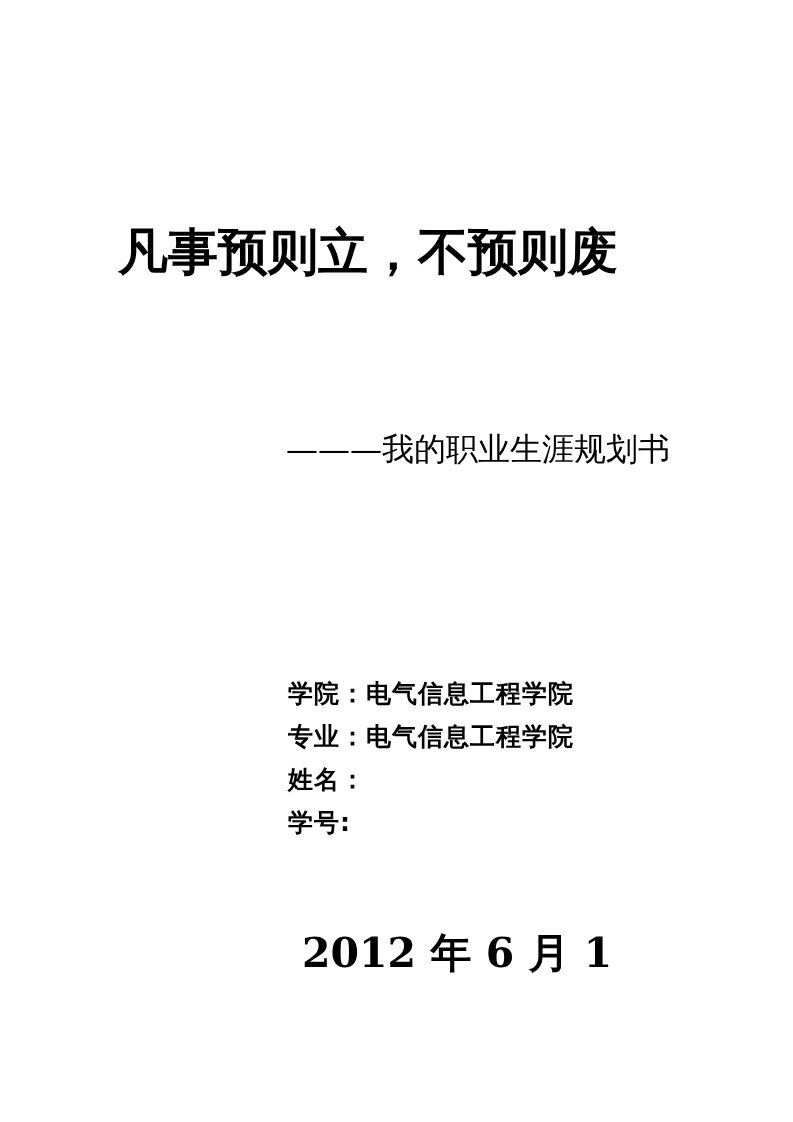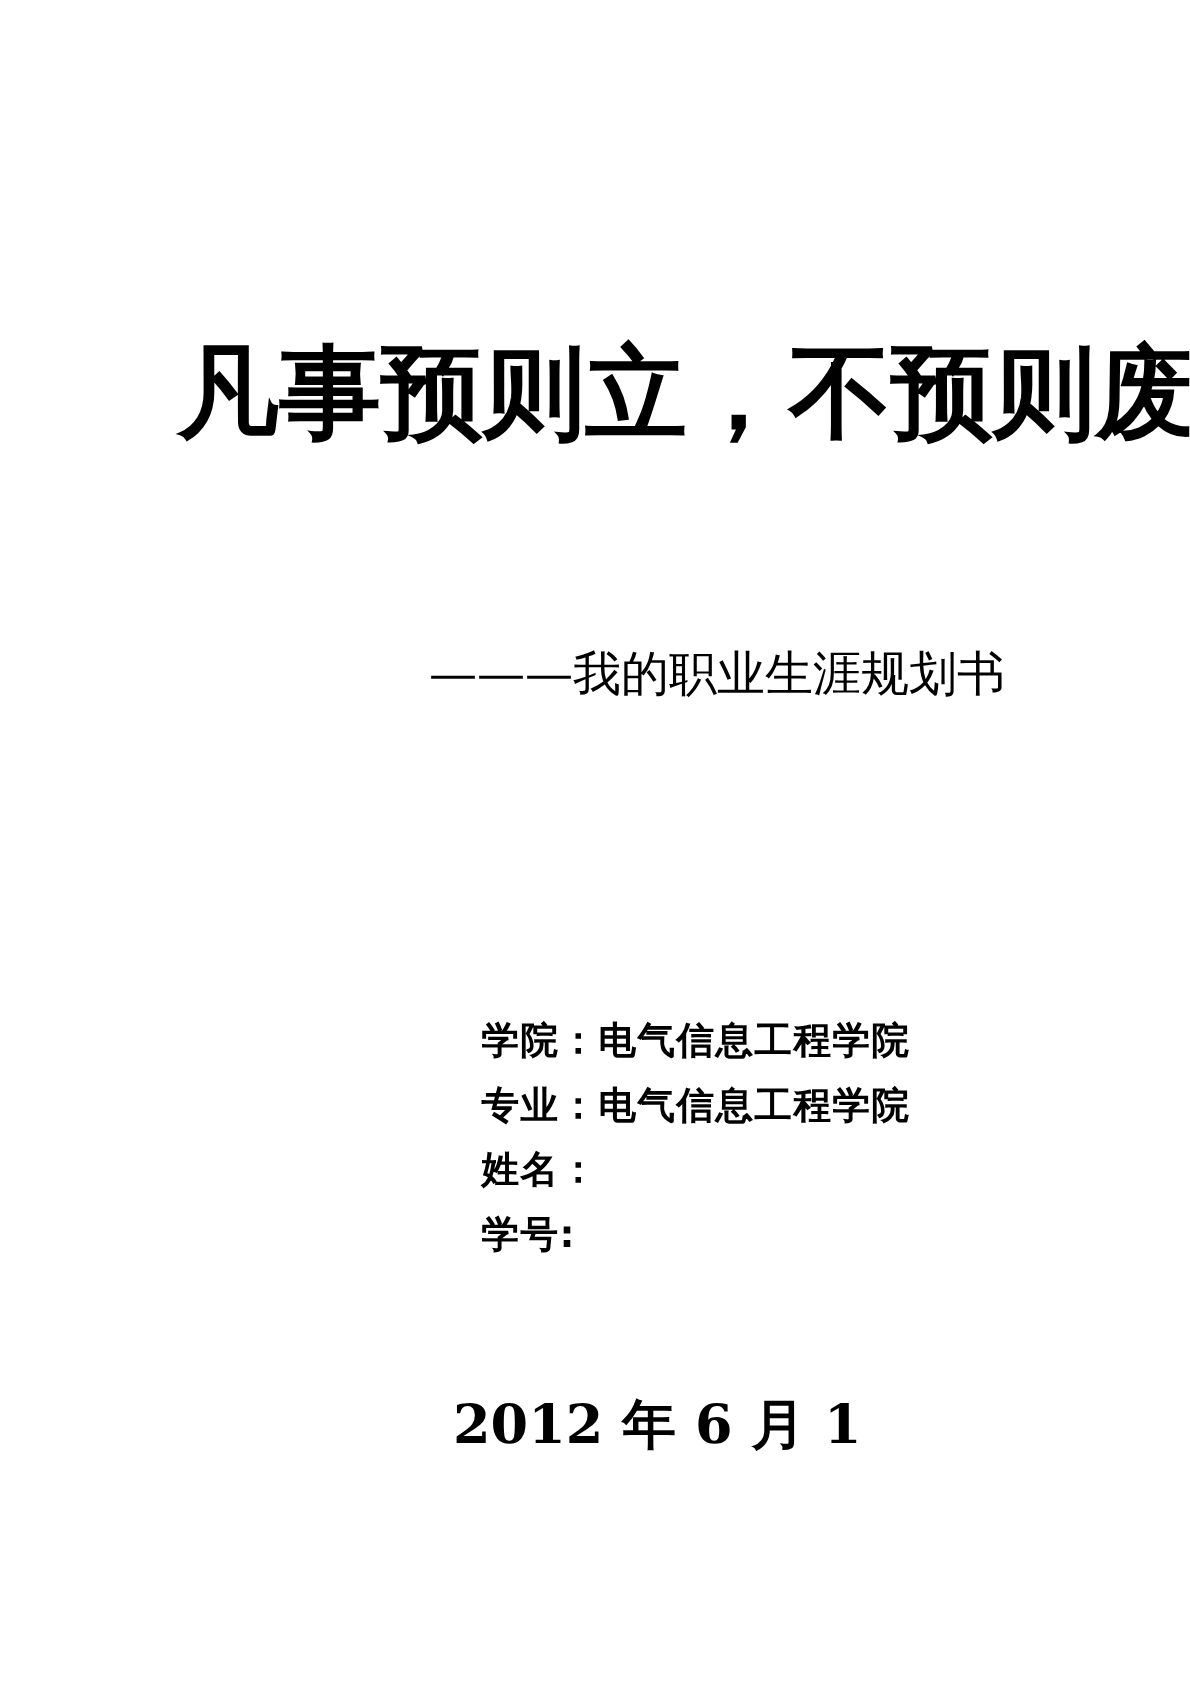--- a/index.html
+++ b/index.html
@@ -14,21 +14,21 @@
     background: #ffffff;
     overflow: hidden;
     font-family: "DejaVu Serif", "Liberation Serif", serif;
     color: #000000;
   }
   .doc-title {
     position: absolute;
     left: 118px;
     top: 222px;
     width: 600px;
-    font-size: 68px;
+    font-size: 50px;
     line-height: 1.2;
     font-weight: bold;
     font-family: "DejaVu Serif", "Liberation Serif", serif;
     color: #000000;
     white-space: nowrap;
     letter-spacing: 0px;
   }
   .doc-subtitle {
     position: absolute;
     left: 286px;
@@ -40,35 +40,34 @@
     white-space: nowrap;
   }
   .fields {
     position: absolute;
     left: 288px;
     top: 672px;
     font-family: "DejaVu Sans", "Liberation Sans", sans-serif;
     font-size: 25px;
     font-weight: bold;
     color: #000000;
-    margin-left: 33px;
   }
   .field-row {
     height: 43px;
     line-height: 43px;
     white-space: nowrap;
     letter-spacing: 1px;
   }
   .field-label { display: inline; }
   .field-value { display: inline; }
   .doc-date {
     position: absolute;
     left: 302px;
     top: 926px;
-    font-size: 36px;
+    font-size: 41px;
     font-weight: bold;
     font-family: "DejaVu Serif", "Liberation Serif", serif;
     color: #000000;
     white-space: nowrap;
   }
 </style>
 </head>
 <body>
 
 <div class="page">

